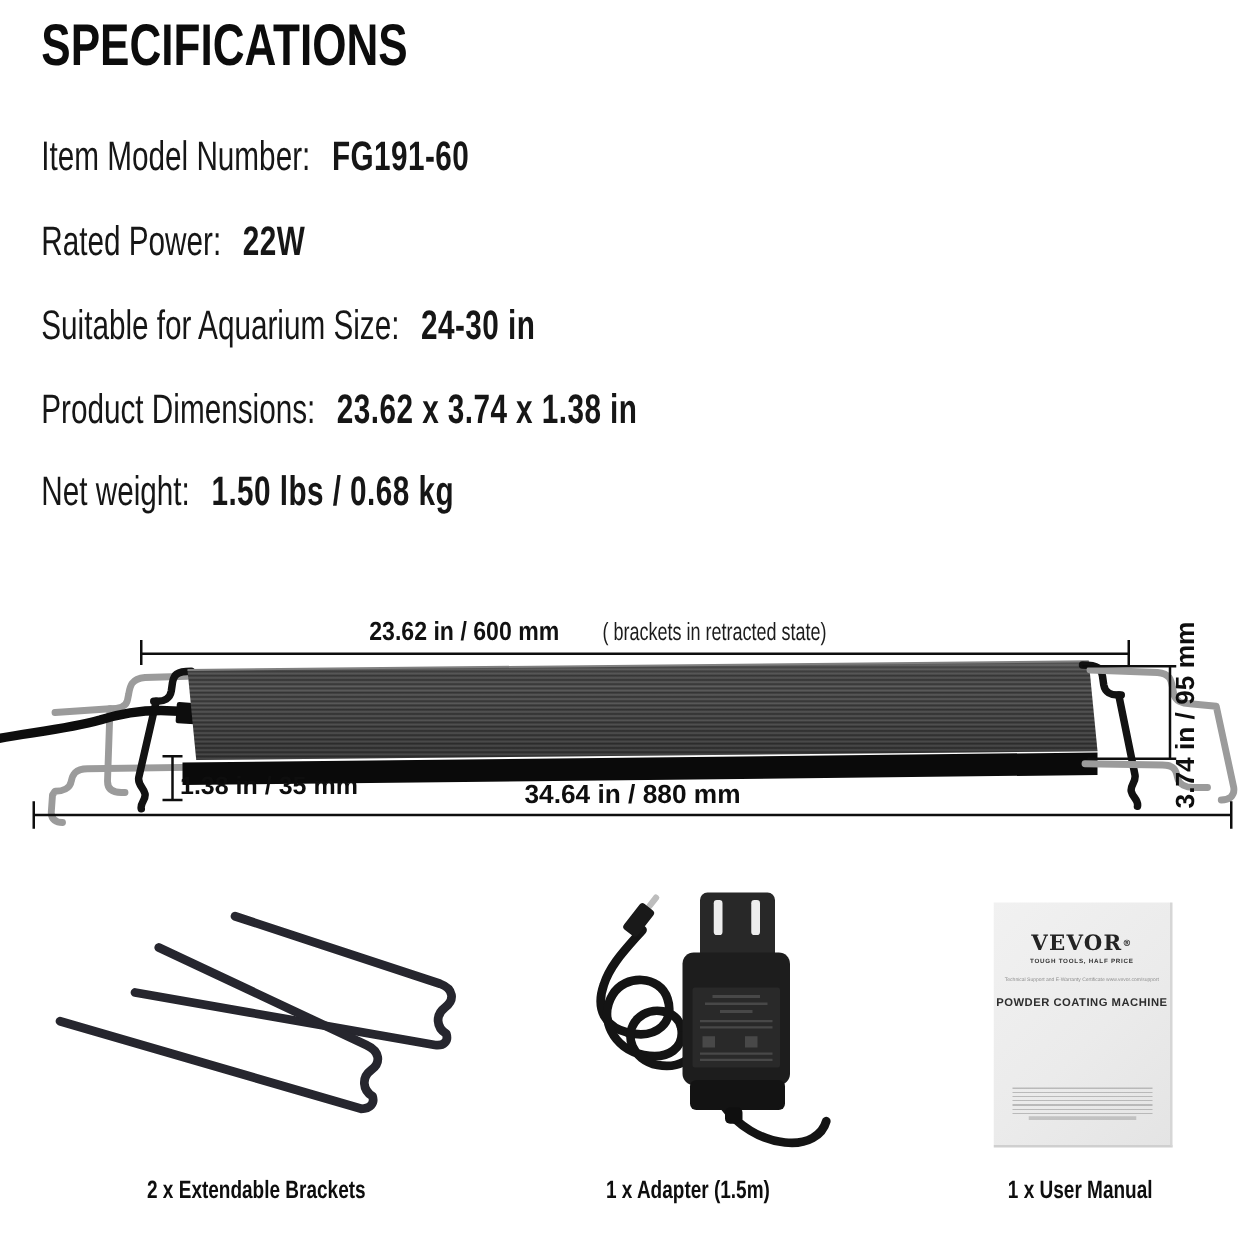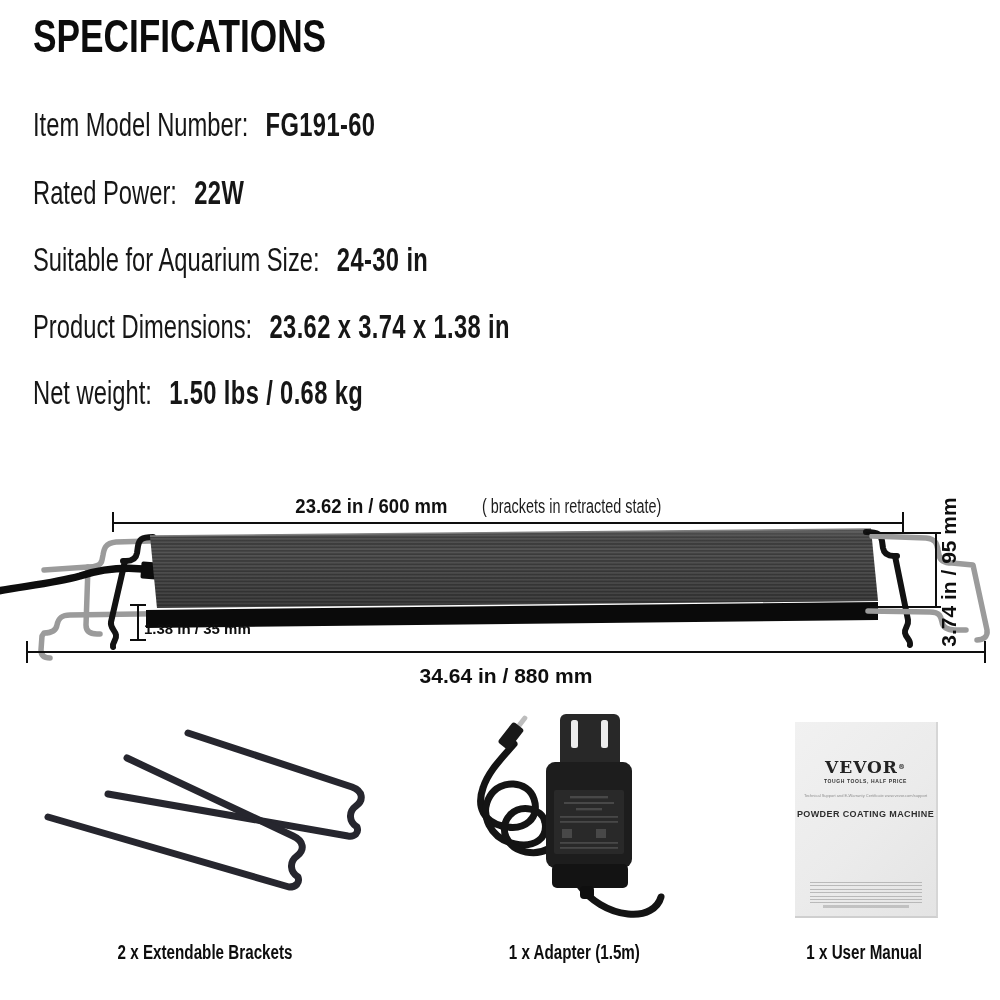--- a/index.html
+++ b/index.html
@@ -23,42 +23,42 @@
   .spec-row .val{ font-weight:700; margin-left:24px; letter-spacing:0.5px; }
 
   
   .diagram{ position:absolute; left:0; top:470px; width:1000px; height:230px; }
   .diagram svg{ position:absolute; left:0; top:0; }
   .dim-text{ position:absolute; font-weight:700; color:#0e0e0e; white-space:nowrap; }
   .dim-top-wrap{ left:113px; top:494px; width:790px; height:24px;
     display:flex; justify-content:center; align-items:flex-end; gap:24px; position:absolute;}
   .dim-main{ font-size:21px; font-weight:700; transform:scaleX(0.88); transform-origin:center bottom; white-space:nowrap; line-height:24px;}
   .dim-note{ font-size:20px; font-weight:400; color:#1c1c1c; transform:scaleX(0.72); transform-origin:left bottom; white-space:nowrap; line-height:24px;}
-  .dim-bottom-wrap{ position:absolute; left:27px; top:624px; width:958px; height:24px; text-align:center;margin-top:40px;}
+  .dim-bottom-wrap{ position:absolute; left:27px; top:624px; width:958px; height:24px; text-align:center;}
   .dim-h-wrap{ position:absolute; left:144px; top:617px; height:24px; }
   .dim-h-wrap .dim-main{ transform-origin:left bottom; }
   .dim-right-wrap{ position:absolute; left:850px; top:559px; width:200px; height:26px;
     transform:rotate(-90deg); transform-origin:center center; text-align:center; }
 
   
   .item-label{
     position:absolute; top:938px; width:300px; height:30px; text-align:center;
     font-size:20px; font-weight:700; color:#0e0e0e; line-height:28px;
   }
   .item-label span{ display:inline-block; transform:scaleX(0.76); transform-origin:center center; white-space:nowrap;}
   .items svg{ position:absolute; }
 
   
   .manual{
     position:absolute; left:795px; top:722px; width:143px; height:196px;
     background:linear-gradient(135deg,#f1f1f1 0%, #ebebeb 55%, #e4e4e4 100%);
     border-right:2px solid #d6d6d6; border-bottom:2px solid #cfcfcf;
     display:flex; flex-direction:column; align-items:center;
   }
-  .manual-brand{ margin-top:36px; font-family:"DejaVu Serif", serif; font-weight:700;
+  .manual-brand{ margin-top:24px; font-family:"DejaVu Serif", serif; font-weight:700;
     font-size:17px; letter-spacing:1px; color:#232323; line-height:18px;}
   .manual-brand sup{ font-size:7px; vertical-align:top; }
   .manual-tagline{ font-size:5px; font-weight:700; letter-spacing:0.6px; color:#333; margin-top:2px;}
   .manual-support{ font-size:4px; color:#8f8f8f; margin-top:9px; white-space:nowrap;}
   .manual-title{ font-size:9px; font-weight:700; letter-spacing:0.4px; color:#2e2e2e; margin-top:11px;}
   .manual-paragraph{ margin-top:63px; width:112px; height:22px; opacity:.75;
     background:repeating-linear-gradient(180deg,#a9a9a9 0 1px, transparent 1px 3.4px);}
   .manual-paragraph-short{ width:86px; height:3px; background:#a9a9a9; opacity:.6; margin-top:1px;}
 </style>
 </head>
@@ -150,21 +150,21 @@
         <line x1="130" y1="170" x2="146" y2="170"></line>
       </g>
     </svg>
   </div>
 
   <div class="dim-top-wrap">
     <span class="dim-main">23.62 in / 600 mm</span>
     <span class="dim-note">( brackets in retracted state)</span>
   </div>
   <div class="dim-h-wrap dim-text">
-    <span class="dim-main" style="font-size:15px;">1.38 in / 35 mm</span>
+    <span class="dim-main" style="font-size:20px;">1.38 in / 35 mm</span>
   </div>
   <div class="dim-bottom-wrap dim-text">
     <span class="dim-main">34.64 in / 880 mm</span>
   </div>
   <div class="dim-right-wrap dim-text">
     <span class="dim-main">3.74 in / 95 mm</span>
   </div>
 
   <div class="items">
 
@@ -215,21 +215,21 @@
       <div class="manual-tagline">TOUGH TOOLS, HALF PRICE</div>
       <div class="manual-support">Technical Support and E-Warranty Certificate www.vevor.com/support</div>
       <div class="manual-title">POWDER COATING MACHINE</div>
       <div class="manual-paragraph"></div>
       <div class="manual-paragraph-short"></div>
     </div>
 
     <div class="item-label" style="left:55px;">
       <span>2 x Extendable Brackets</span>
     </div>
-    <div class="item-label" style="left:424px;">
+    <div class="item-label" style="left:400px;">
       <span>1 x Adapter (1.5m)</span>
     </div>
     <div class="item-label" style="left:714px;">
       <span>1 x User Manual</span>
     </div>
   </div>
 
 </div>
 
 </body></html>

